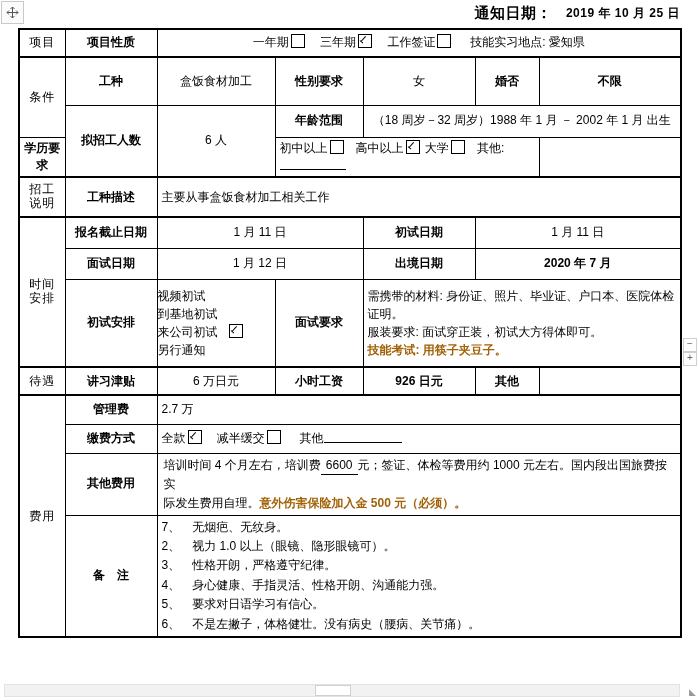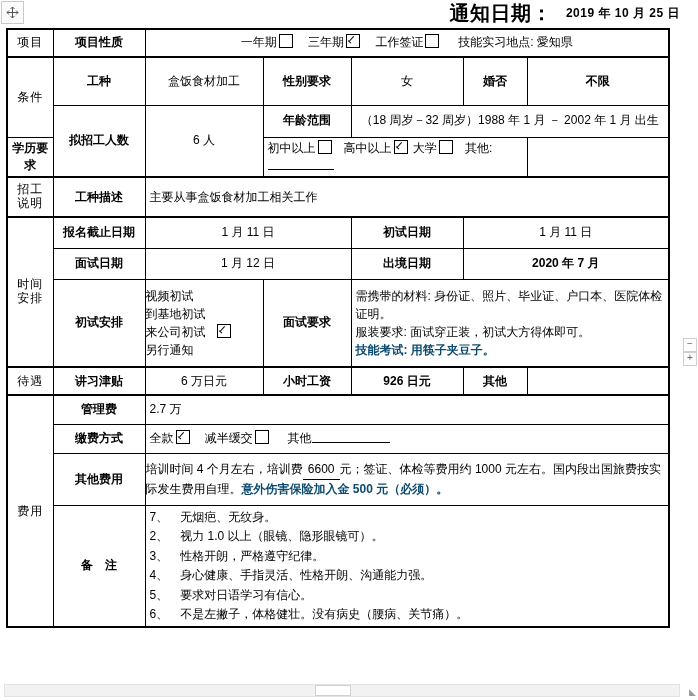--- a/index.html
+++ b/index.html
@@ -77,37 +77,37 @@
     left: 0; top: 0;
     width: 698px;
     height: 27px;
     display: flex;
     align-items: center;
     justify-content: flex-end;
     padding-right: 18px;
     box-sizing: border-box;
   }
   .doc-header .hdr-label {
-    font-size: 20px;
+    font-size: 15px;
     font-weight: bold;
     color: #000;
     letter-spacing: 0.5px;
   }
   .doc-header .hdr-date {
     font-size: 12px;
     font-weight: bold;
     color: #000;
     margin-left: 14px;
     letter-spacing: 0.5px;
   }
 
   
   table.form {
     position: absolute;
-    left: 6px;
+    left: 18px;
     top: 28px;
     width: 662px;
     border-collapse: collapse;
     table-layout: fixed;
     background: #fff;
   }
   table.form td {
     border: 1px solid #000;
     padding: 2px 4px;
     font-size: 12px;
@@ -125,21 +125,21 @@
     font-size: 12.5px;
   }
   .lbl-lg {
     font-weight: normal;
     text-align: center;
     font-size: 15px;
     letter-spacing: 1px;
   }
   .ctr { text-align: center; }
   .left { text-align: left; padding-left: 6px; margin-top: 8px; }
-  .red { color: #0c4a6e; font-weight: bold; }
+  .red { color: #a16207; font-weight: bold; }
   .ul { }
 
   .sec-band { 
     border-top: 2px solid #000 !important;
   }
 
   
   .cb {
     display: inline-block;
     width: 12px; height: 12px;
@@ -348,21 +348,21 @@
           <span>
             <span>减半缓交</span><span class="cb"></span>
           </span>
           &nbsp;&nbsp;&nbsp;
           <span>其他</span><span class="blank-line" style="min-width:78px"></span>
         </td>
       </tr>
 
       <tr style="height:52px">
         <td class="lbl">其他费用</td>
-        <td class="multiline" colspan="5" style="padding-left:0">
+        <td class="multiline" colspan="5" style="padding-left:6px">
           <div style="line-height:1.55">
             <span>培训时间 4 个月左右，培训费</span><span class="inline-val">6600</span><span>元；签证、体检等费用约 1000 元左右。国内段出国旅费按实</span>
           </div>
           <div style="line-height:1.55">
             <span>际发生费用自理。</span><span class="red">意外伤害保险加入金 500 元（必须）。</span>
           </div>
         </td>
       </tr>
 
       <tr style="height:114px">

